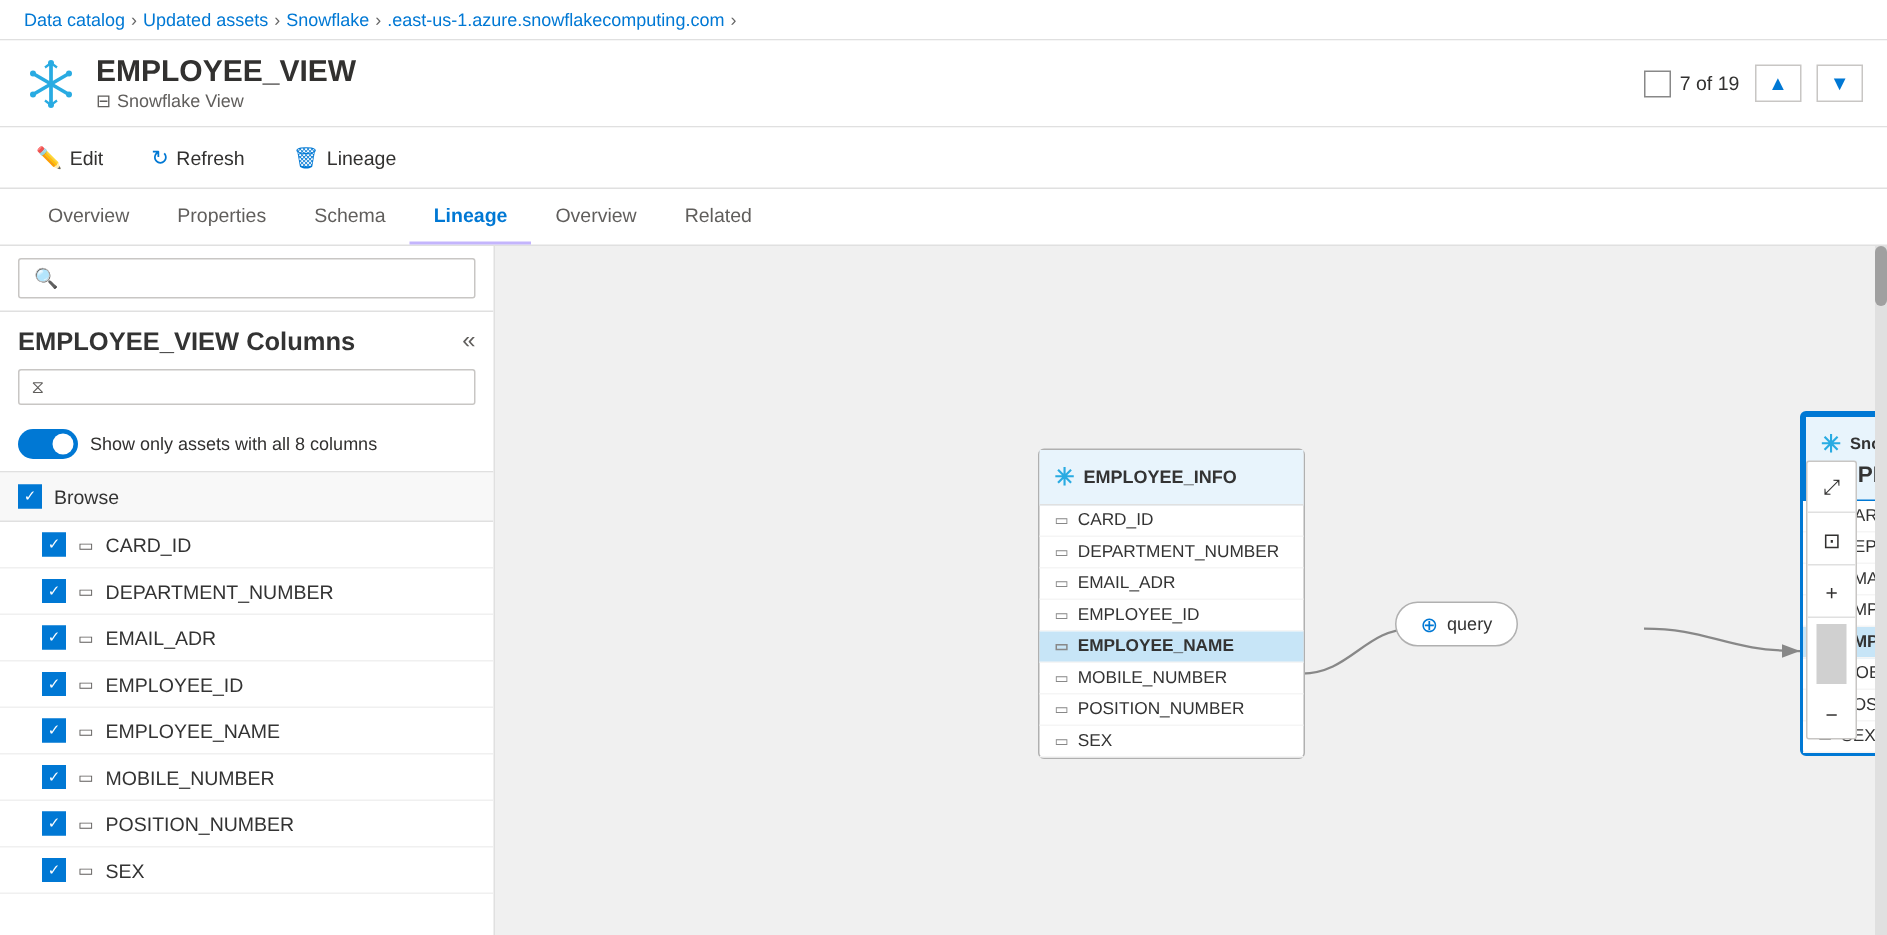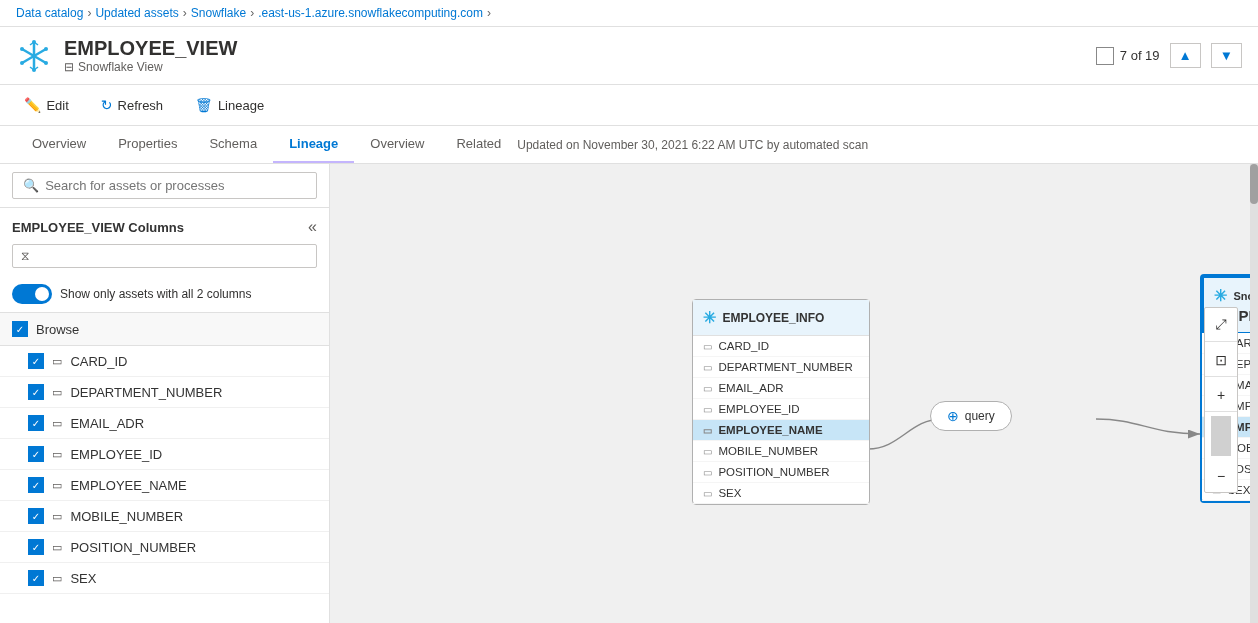--- a/index.html
+++ b/index.html
@@ -69,21 +69,21 @@
     }
     .search-input-wrap input {
       border: none; outline: none; font-size: 13px; width: 100%; background: transparent;
     }
     .search-icon { color: #605e5c; font-size: 13px; }
 
     .columns-header {
       display: flex; align-items: center; justify-content: space-between;
       padding: 10px 12px 4px 12px;
     }
-    .columns-header-text { font-size: 13px; font-weight: 600; }
+    .columns-header-text { font-size: 17px; font-weight: 600; }
     .collapse-btn { background: none; border: none; cursor: pointer; color: #605e5c; font-size: 16px; }
 
     .columns-search {
       padding: 4px 12px 8px 12px;
     }
     .columns-search-wrap {
       display: flex; align-items: center; gap: 6px;
       border: 1px solid #c8c6c4; padding: 4px 8px; border-radius: 2px;
     }
     .columns-search-wrap input { border: none; outline: none; font-size: 12px; width: 100%; }
@@ -277,52 +277,50 @@
 
 <div class="tabs">
   <div class="tabs-left">
     <a class="tab">Overview</a>
     <a class="tab">Properties</a>
     <a class="tab">Schema</a>
     <a class="tab active">Lineage</a>
     <a class="tab">Overview</a>
     <a class="tab">Related</a>
   </div>
-  <div class="tabs-right">Updated on November 30, 2021 6:22 AM UTC by automated scan</div>
 </div>
 
 <div class="main-content">
 
   <div class="left-panel">
 
     <div class="search-bar">
       <div class="search-input-wrap">
         <span class="search-icon">🔍</span>
-        <input type="text" placeholder="Search for assets or processes" style="">
       </div>
     </div>
 
     <div class="columns-header">
       <span class="columns-header-text">
         <strong>EMPLOYEE_VIEW Columns</strong>
       </span>
       <button class="collapse-btn">«</button>
     </div>
 
     <div class="columns-search">
       <div class="columns-search-wrap">
         <span class="filter-icon">⧖</span>
       </div>
     </div>
 
     <div class="toggle-row">
       <div class="toggle-switch">
         <div class="toggle-knob"></div>
       </div>
-      <span class="toggle-label">Show only assets with all 2 columns</span>
+      <span class="toggle-label">Show only assets with all 8 columns</span>
     </div>
 
     <div class="columns-list">
 
       <div class="column-header-row">
         <div class="checkbox-blue">✓</div>
         <span>Browse</span>
       </div>
 
       <div class="column-item">

